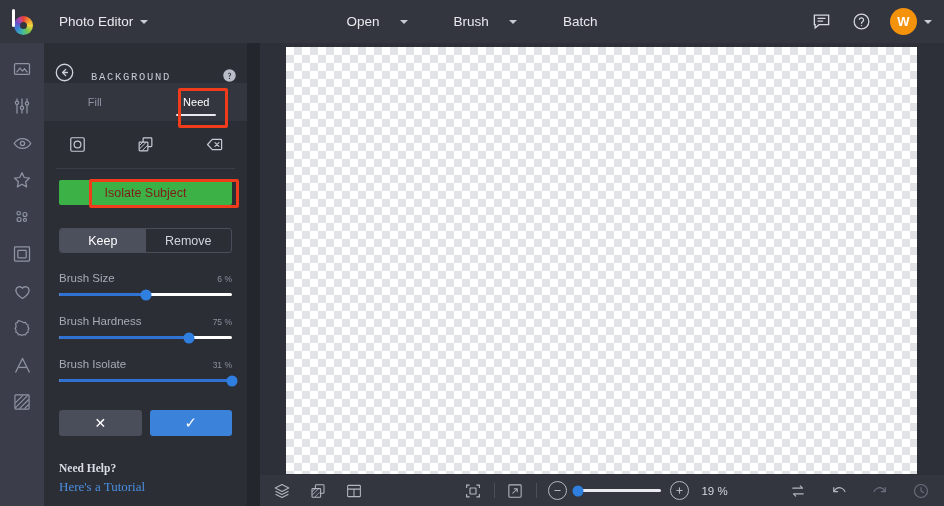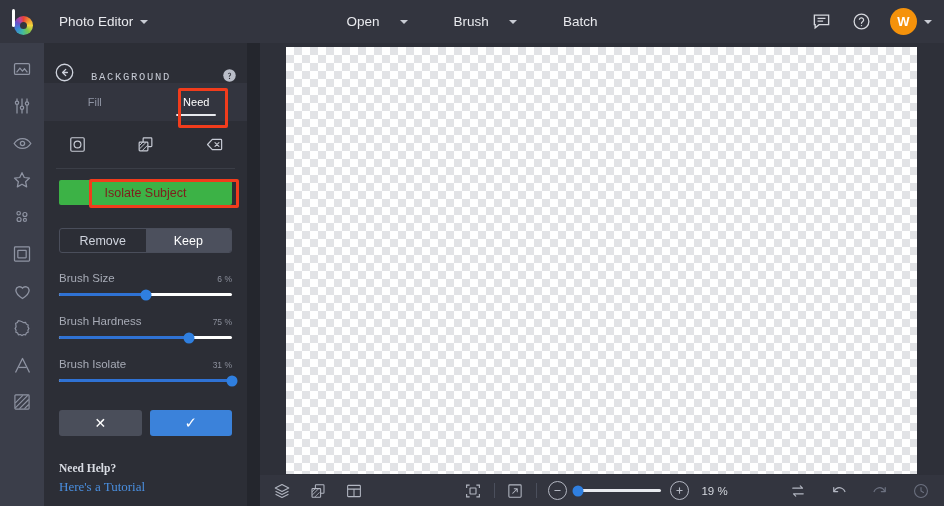--- a/index.html
+++ b/index.html
@@ -381,25 +381,25 @@
     </div>
 
     <div class="panel-body">
       <div class="divider"></div>
 
       <div class="isolate-btn">
         <span>Isolate Subject</span>
       </div>
 
       <div class="seg">
+        <div class="seg-item active">
+          <span>Keep</span>
+        </div>
         <div class="seg-item">
           <span>Remove</span>
-        </div>
-        <div class="seg-item active">
-          <span>Keep</span>
         </div>
       </div>
 
       <div class="slider-block">
         <div class="slider-label-row">
           <span class="slider-label">Brush Size</span>
           <span class="slider-value">6 %</span>
         </div>
         <div class="track">
           <div class="fill" style="width:50%"></div>

